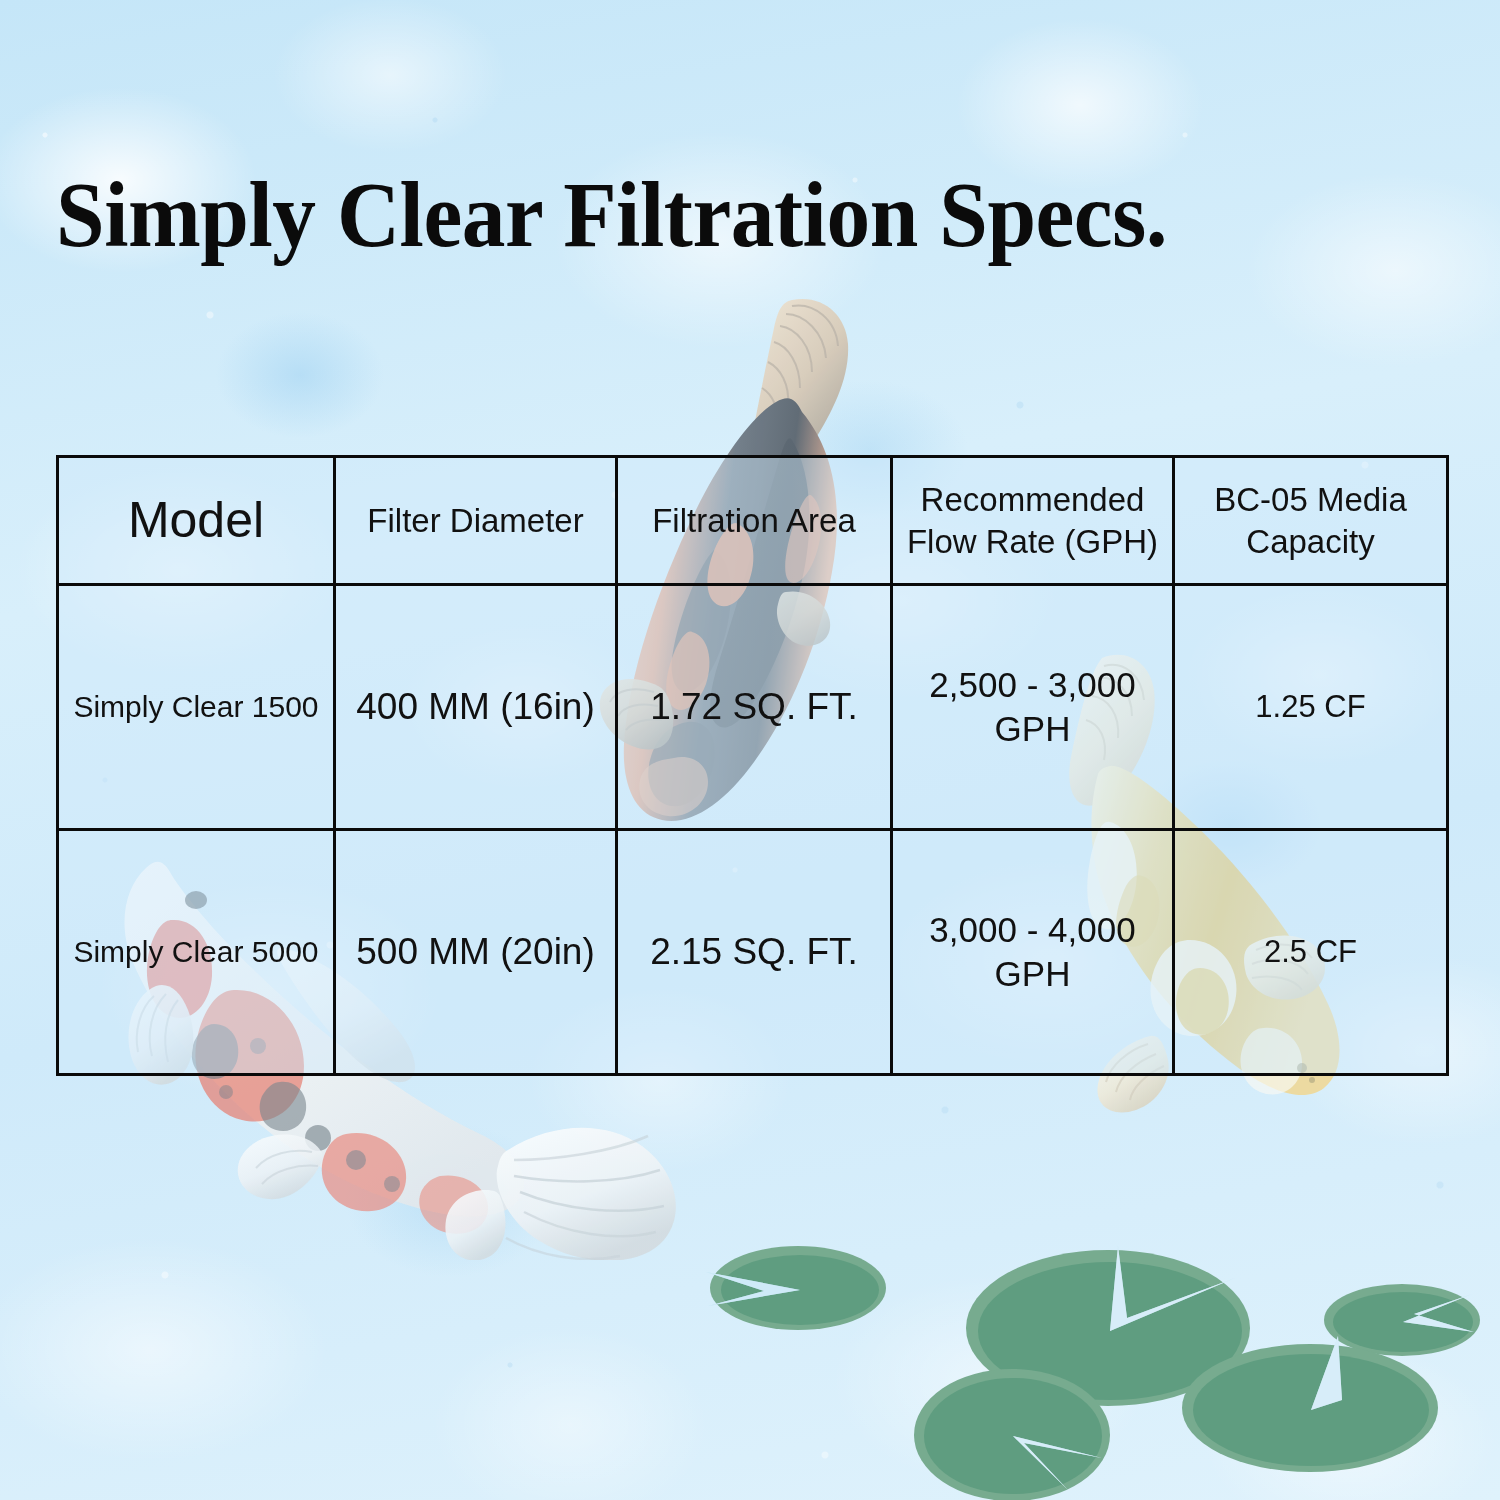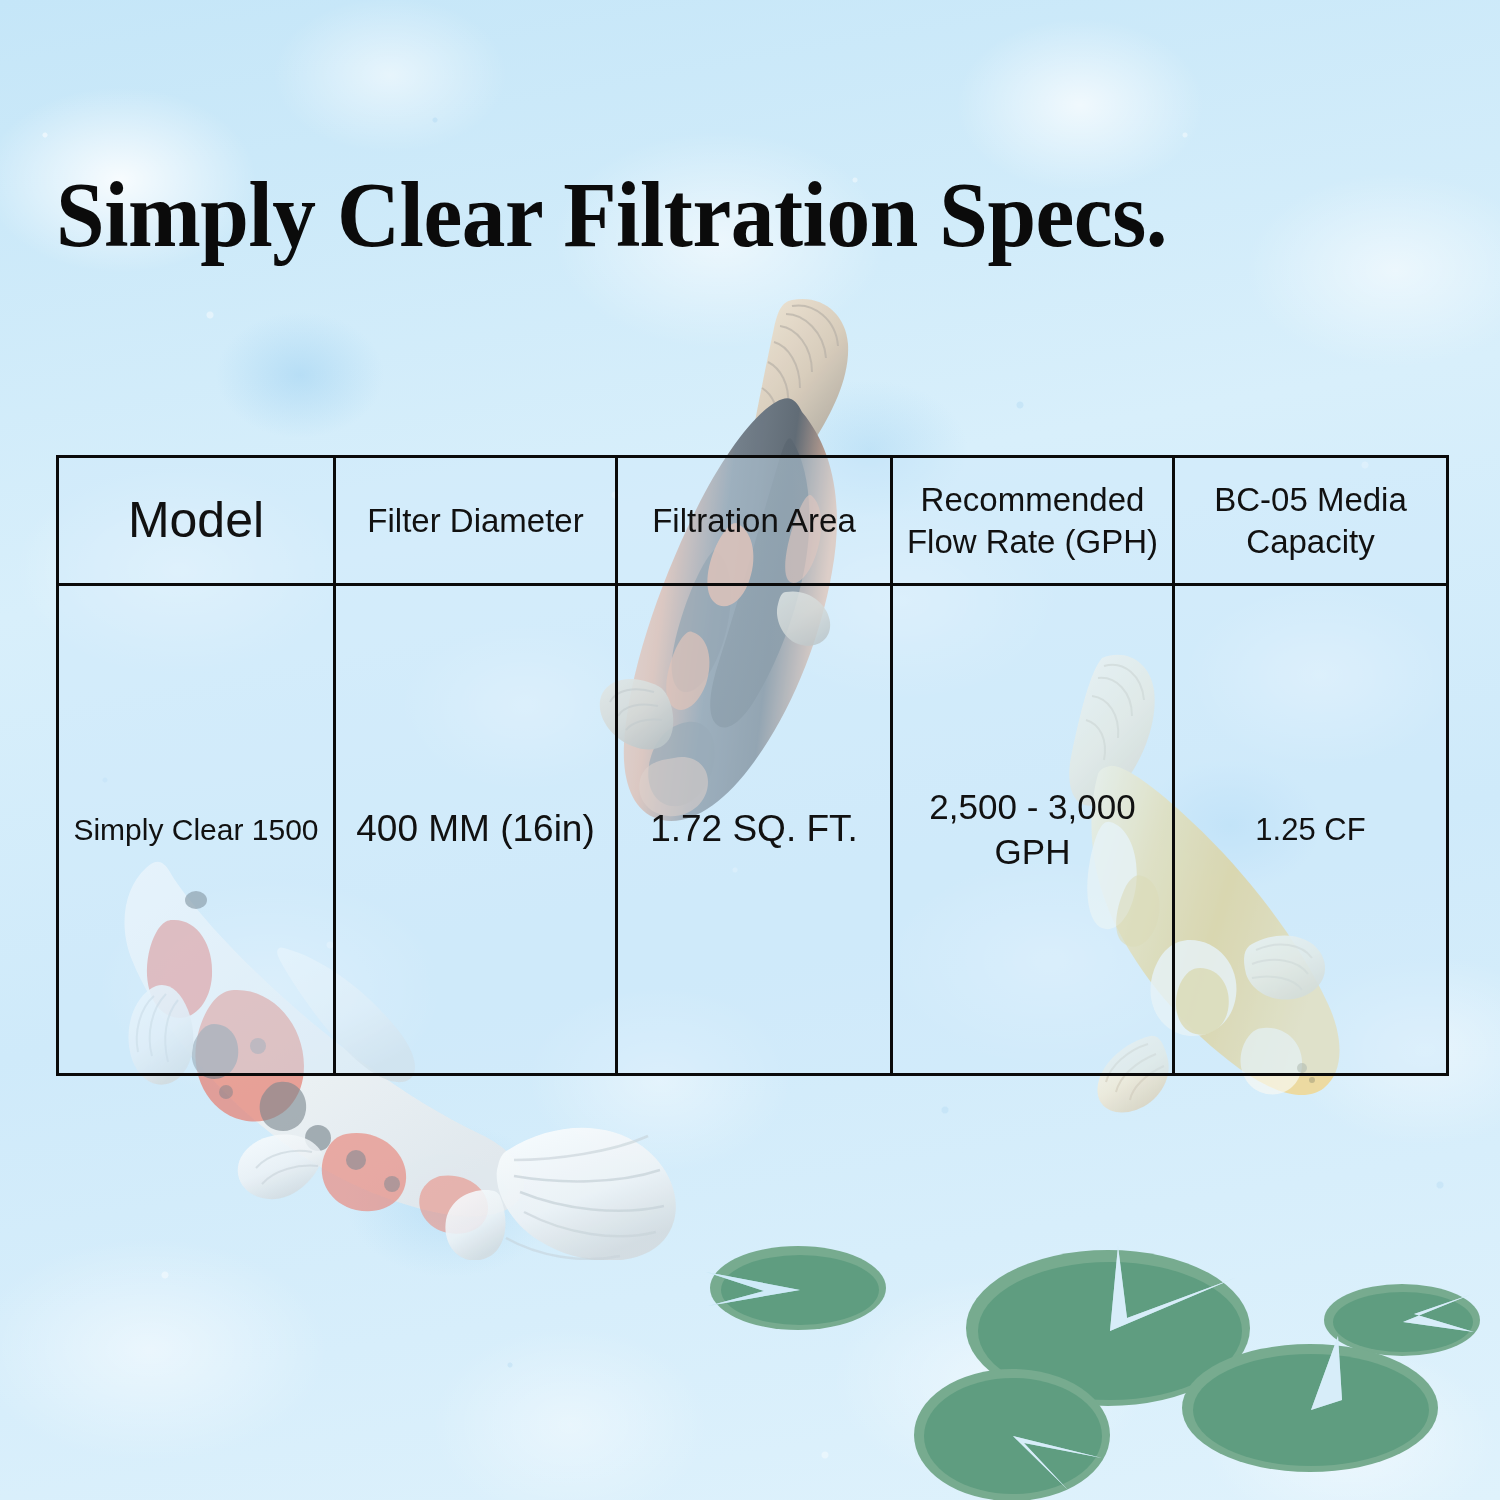--- a/index.html
+++ b/index.html
@@ -402,15 +402,22 @@
       </tr>
     </thead>
     <tbody>
       <tr>
         <td class="col-model">Simply Clear 1500</td>
         <td class="col-dia">400 MM (16in)</td>
         <td class="col-area">1.72 SQ. FT.</td>
         <td class="col-flow">2,500 - 3,000 GPH</td>
         <td class="col-media">1.25 CF</td>
       </tr>
+      <tr>
+        <td class="col-model">Simply Clear 5000</td>
+        <td class="col-dia">500 MM (20in)</td>
+        <td class="col-area">2.15 SQ. FT.</td>
+        <td class="col-flow">3,000 - 4,000 GPH</td>
+        <td class="col-media">2.5 CF</td>
+      </tr>
     </tbody>
   </table>
 </div>
 
 </body></html>

